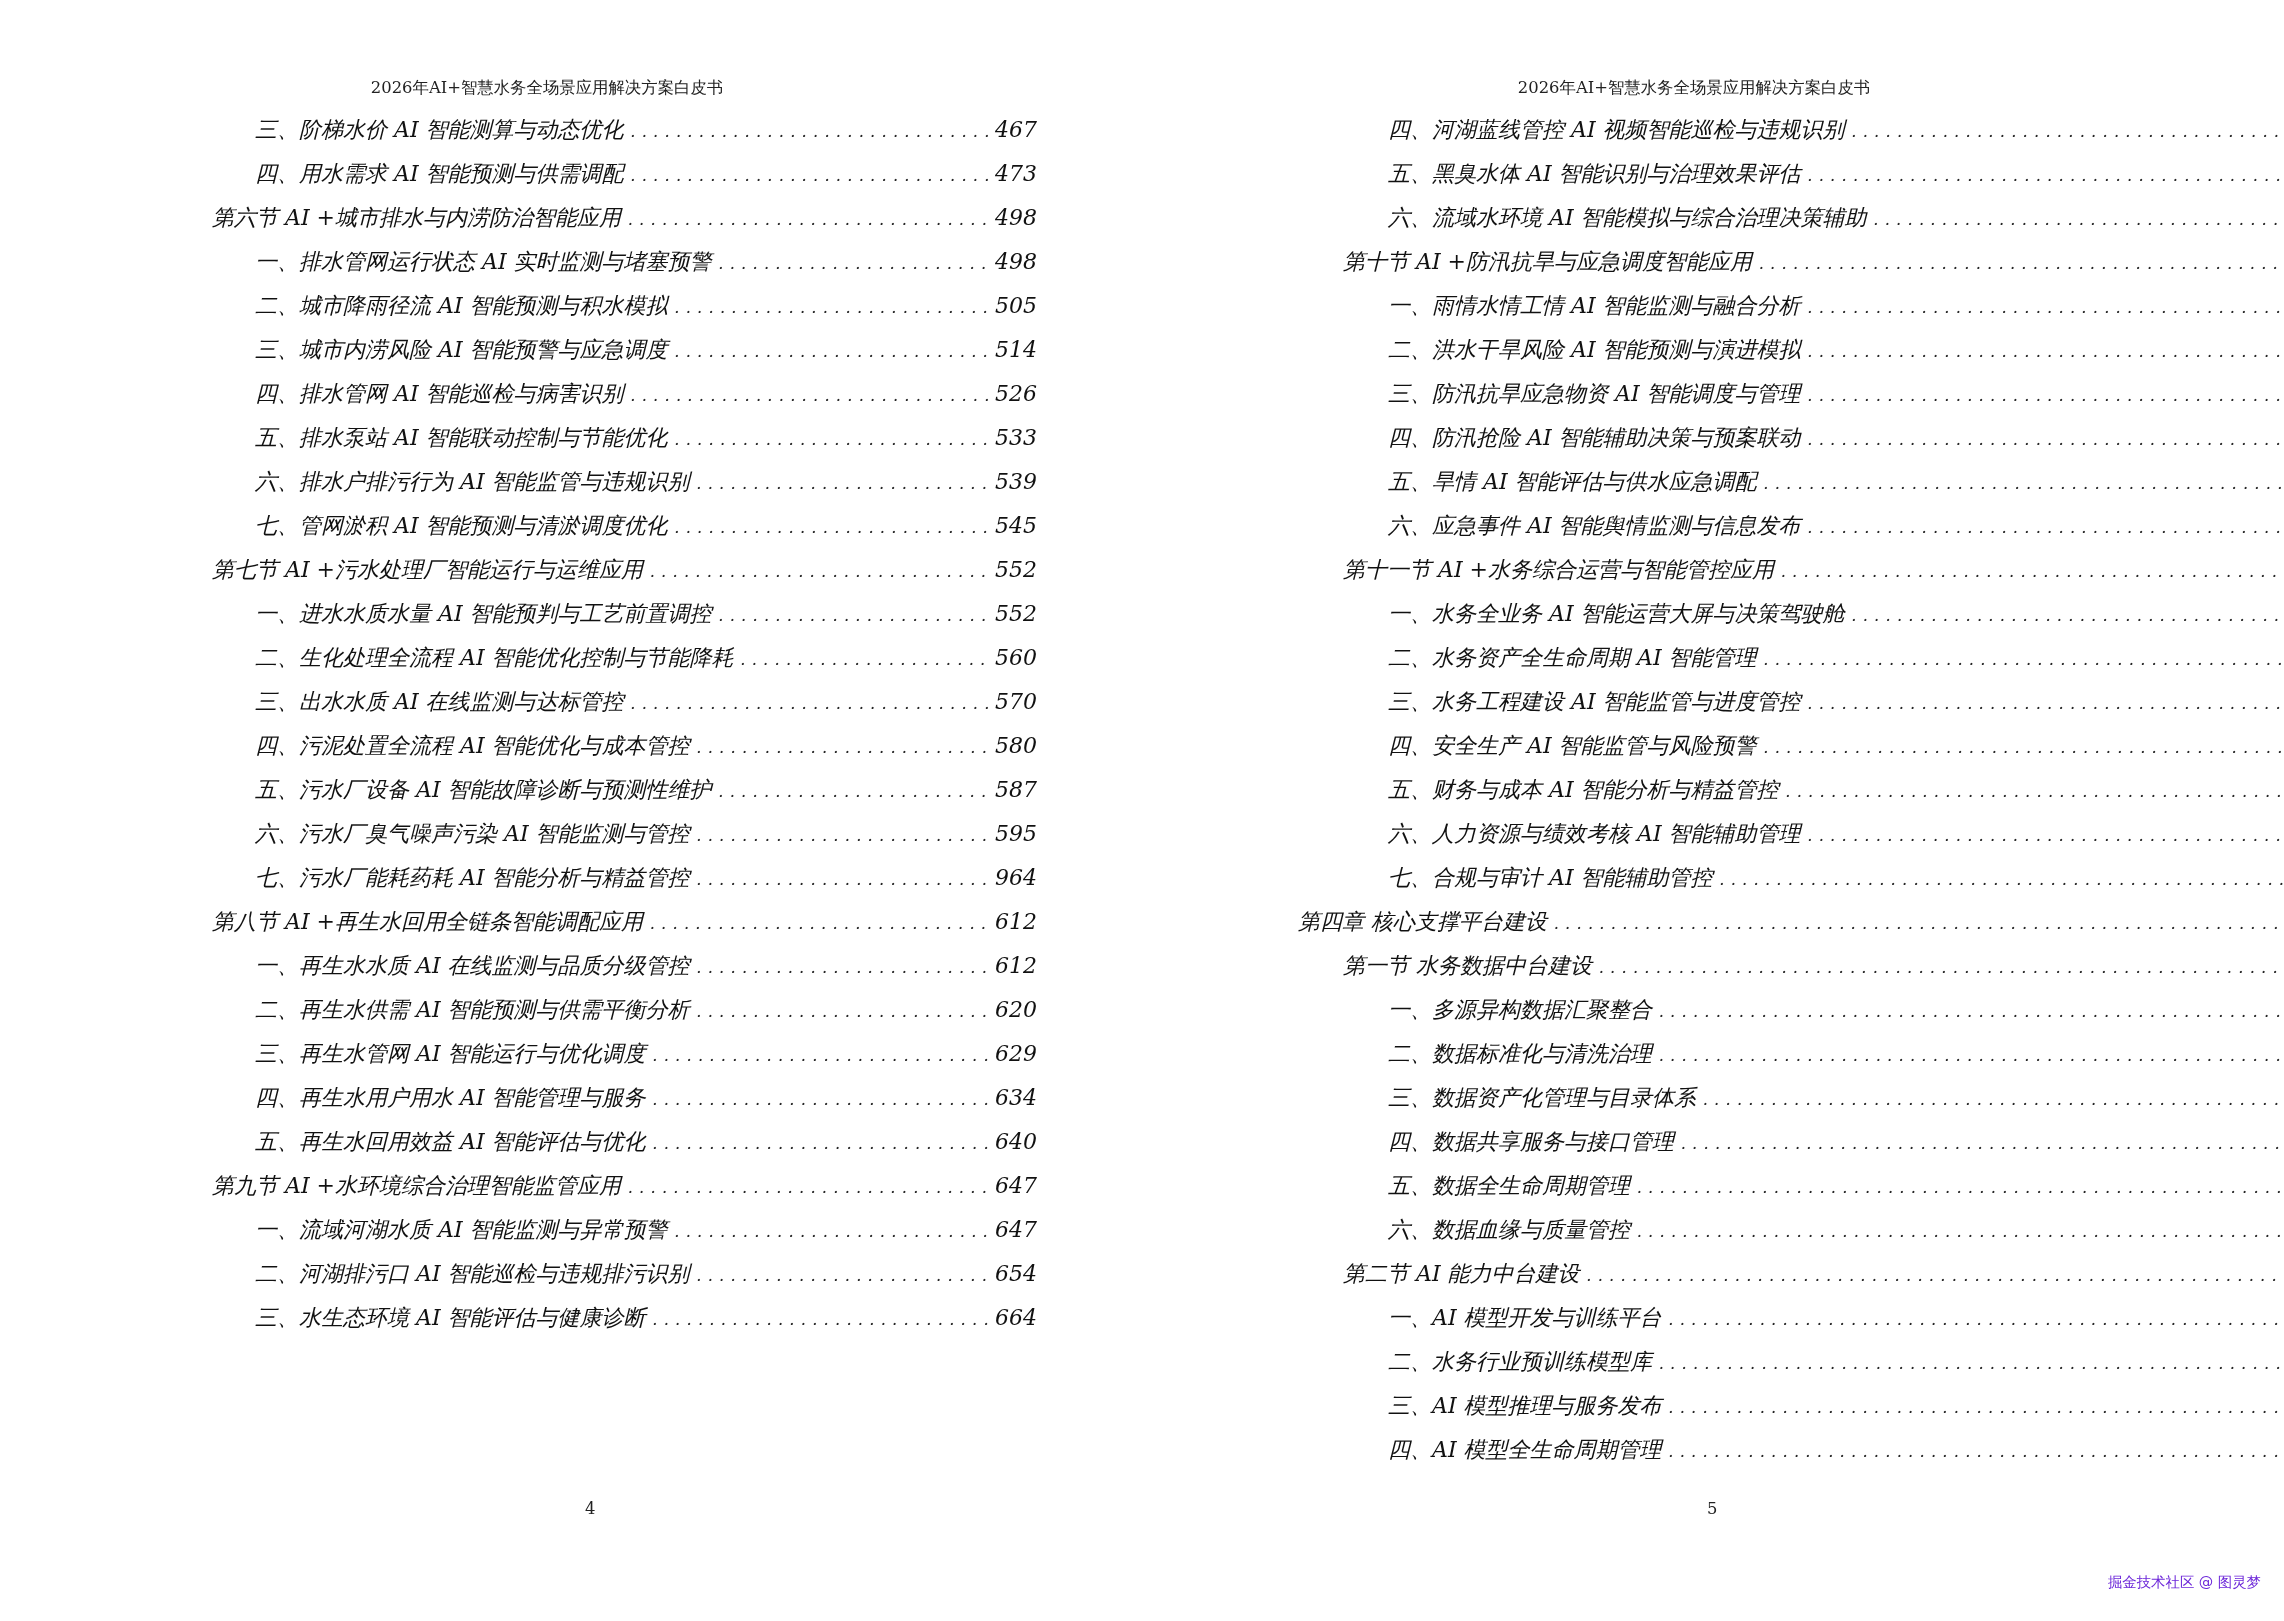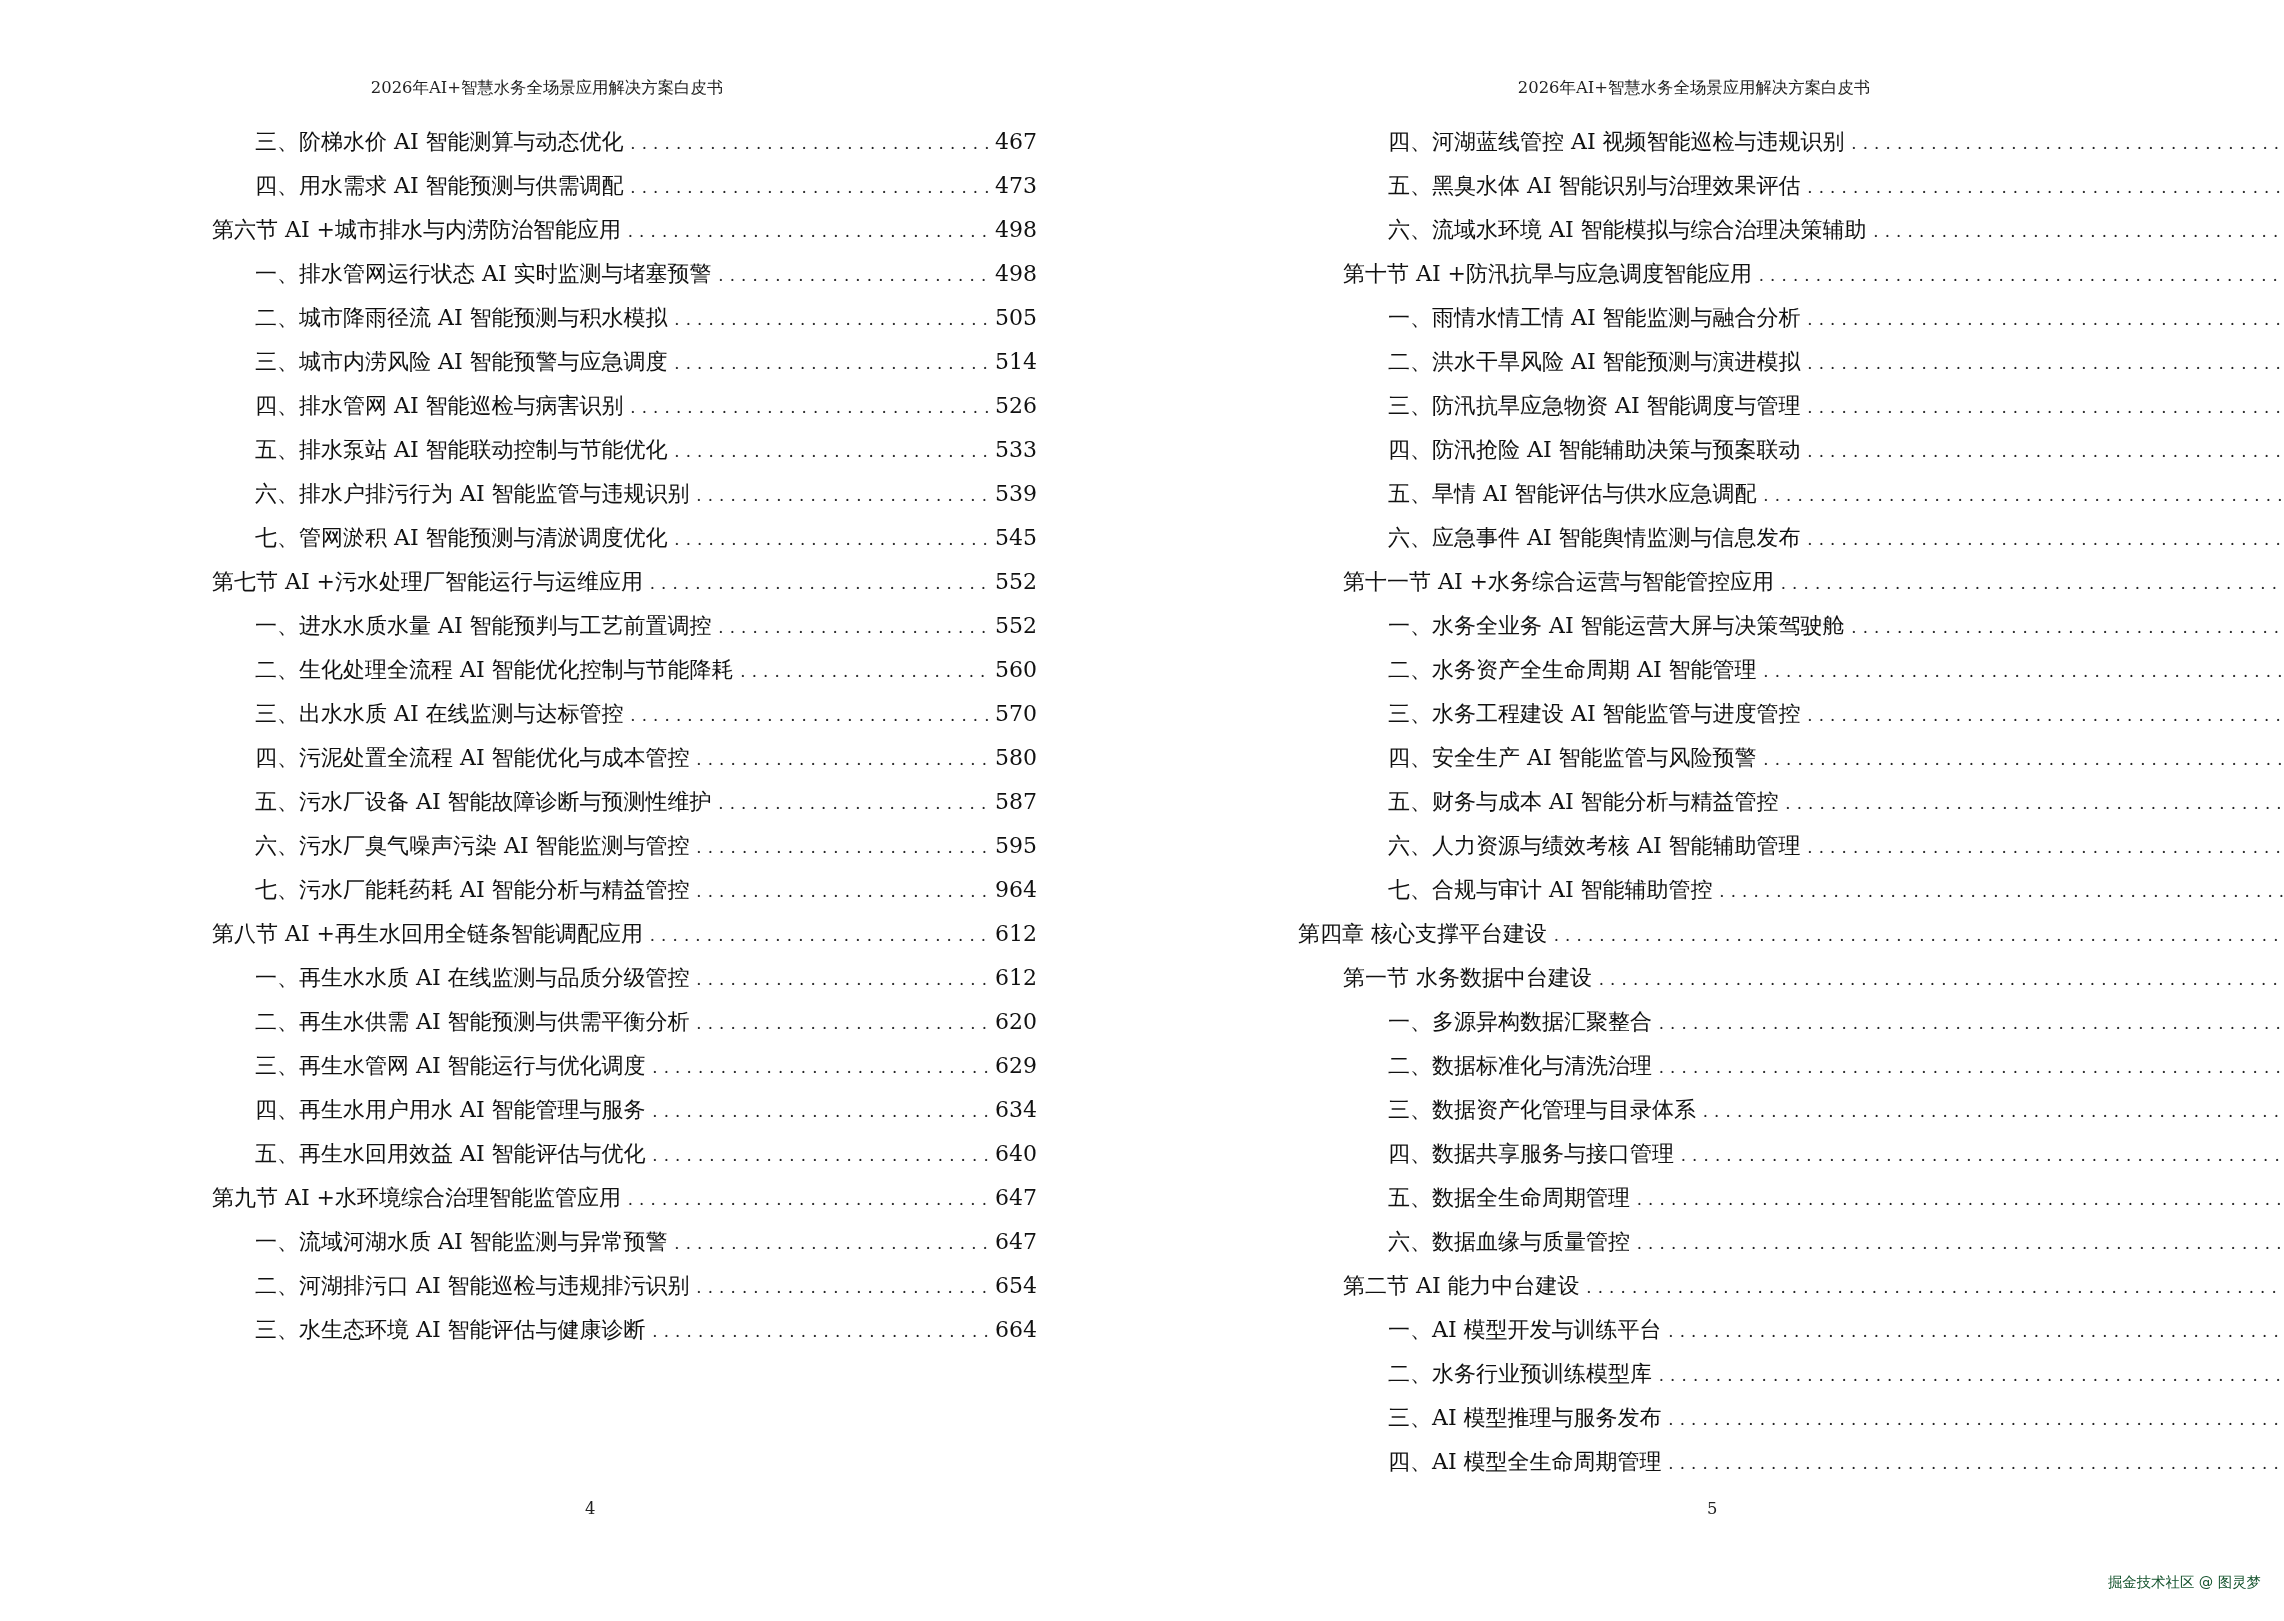--- a/index.html
+++ b/index.html
@@ -4,40 +4,40 @@
 <style>
   html, body { margin:0; padding:0; background:#ffffff; }
   body { width:2284px; height:1622px; position:relative; overflow:hidden;
          font-family:"DejaVu Serif","Liberation Serif",serif; color:#111; }
   .page { position:absolute; top:0; height:1622px; }
   #page-left { left:0; width:1142px; }
   #page-right { left:1142px; width:1142px; }
   .header { position:absolute; top:77px; width:100%; text-align:center; font-size:16.4px; color:#222; }
   #page-left .header { left:-24px; }
   #page-right .header { left:-19px; }
-  .toc { position:absolute; top:120px; }
+  .toc { position:absolute; top:108px;font-style:italic; }
   #page-left .toc { left:212px; width:825px; }
   #page-right .toc { left:156px; width:1048px; }
   .row { height:44px; display:flex; align-items:center; font-size:22px; line-height:1; white-space:nowrap; }
   .row.l1 { padding-left:0; }
   .row.l2 { padding-left:0; }
   .row.l3 { padding-left:43px; }
   #page-right .row.l1 { padding-left:0; }
   #page-right .row.l2 { padding-left:45px; }
   #page-right .row.l3 { padding-left:90px; }
   .row .title { flex:0 0 auto; }
   .row .leader { flex:1 1 auto; overflow:hidden; margin:0 6.7px; height:22px; position:relative; }
   .row .leader::after { content:". . . . . . . . . . . . . . . . . . . . . . . . . . . . . . . . . . . . . . . . . . . . . . . . . . . . . . . . . . . . . . . . . . . . . . . . . . . . . . . . . . . . . . . . . . . . . . . . . . . . . . . . . . . . . . . . . . . . . . . . . . . . . . . . . . . . . . . . . . . . . . . . .";
      position:absolute; left:0; bottom:1px; font-size:16.4px; letter-spacing:0.5px; color:#222; white-space:nowrap; }
   .row .num { flex:0 0 auto; font-size:22px; }
   .page-number { position:absolute; top:1499px; font-size:16.4px; color:#222; }
   #page-left .page-number { left:585px; }
   #page-right .page-number { left:565px; }
   .watermark { position:absolute; right:23px; bottom:30px; font-family:"DejaVu Sans","Liberation Sans",sans-serif;
-     font-size:14.4px; color:#14532d; }
+     font-size:14.4px; color:#6d28d9; }
 </style>
 </head>
 <body>
 
 <div class="page" id="page-left">
   <div class="header">2026年AI+智慧水务全场景应用解决方案白皮书</div>
   <div class="toc">
       <div class="row l3">
         <span class="title">三、阶梯水价 AI 智能测算与动态优化</span>
         <span class="leader"></span>

